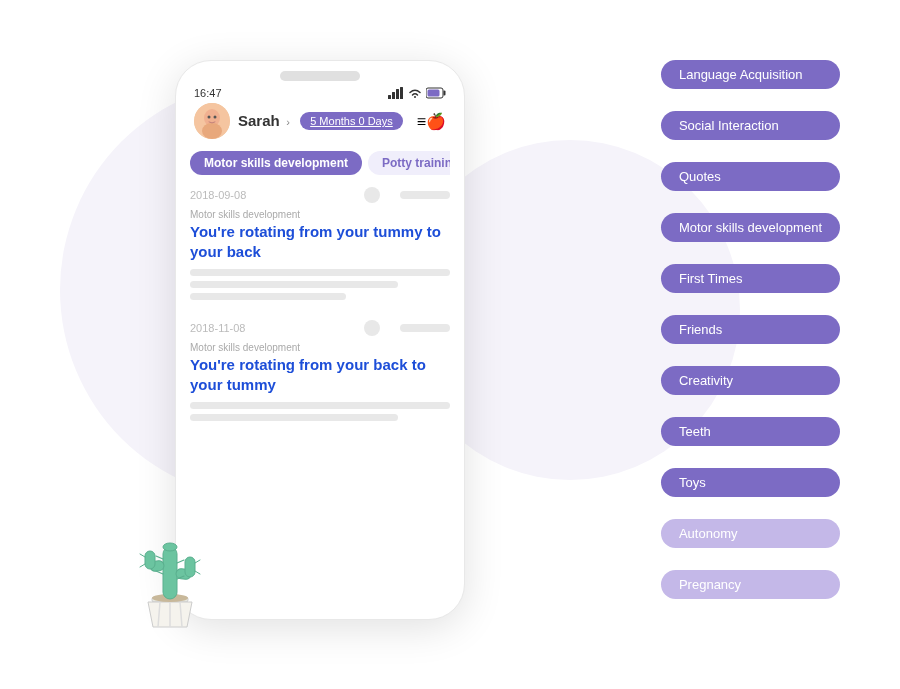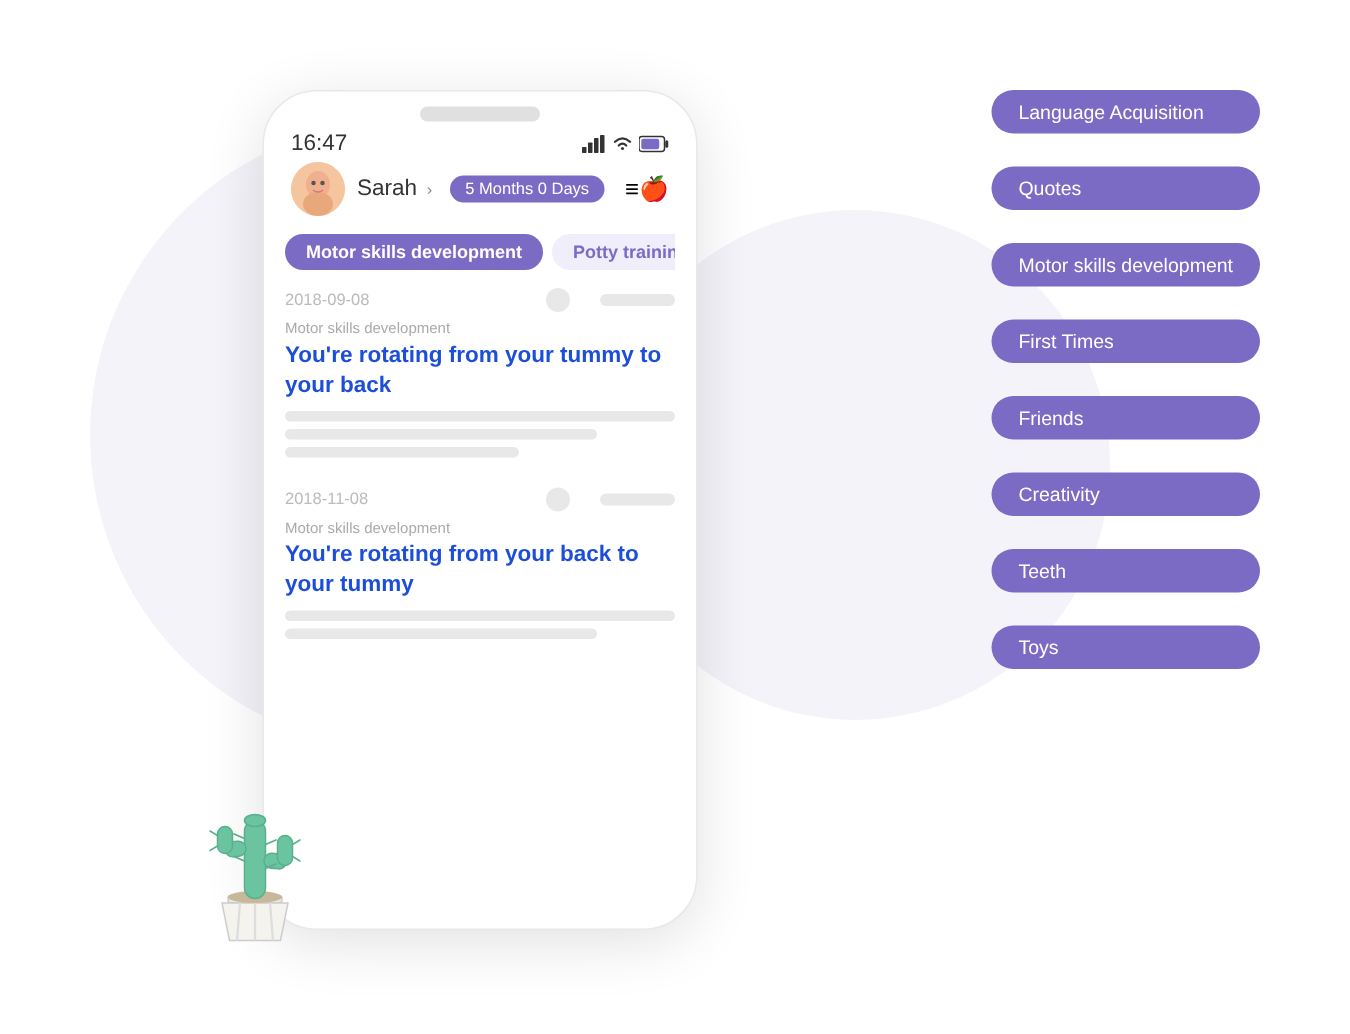--- a/index.html
+++ b/index.html
@@ -55,21 +55,21 @@
       background: #e0e0e0;
       border-radius: 5px;
       margin: 10px auto 0;
     }
 
     .phone-status-bar {
       display: flex;
       justify-content: space-between;
       align-items: center;
       padding: 6px 18px 4px;
-      font-size: 15px;
+      font-size: 11px;
       color: #333;
     }
 
     .status-icons {
       display: flex;
       align-items: center;
       gap: 4px;
       font-size: 11px;
     }
 
@@ -93,38 +93,39 @@
       background: #f0c8a0;
       overflow: hidden;
       flex-shrink: 0;
       display: flex;
       align-items: center;
       justify-content: center;
     }
 
     .profile-name {
       font-size: 15px;
-      font-weight: 400;
+      font-weight: 700;
       color: #333;
     }
 
     .name-arrow {
       font-size: 11px;
       color: #888;
       margin-left: 2px;
     }
 
     .age-badge {
       background: #7c6bc4;
       color: white;
       border-radius: 12px;
       padding: 3px 10px;
       font-size: 11px;
       margin-left: auto;
       font-weight: 500;
+      text-decoration: underline;
     }
 
     .list-icon {
       margin-left: 6px;
       font-size: 16px;
     }
 
     
     .tab-row {
       display: flex;
@@ -327,27 +328,30 @@
       <div class="entry-category">Motor skills development</div>
       <div class="entry-title">You're rotating from your back to your tummy</div>
       <div class="entry-line long"></div>
       <div class="entry-line medium"></div>
     </div>
   </div>
 </div>
 
 <div class="tags-column">
   <div class="tag-pill solid">Language Acquisition</div>
+  <div class="tag-pill solid">Social Interaction</div>
   <div class="tag-pill solid">Quotes</div>
   <div class="tag-pill solid">Motor skills development</div>
   <div class="tag-pill solid">First Times</div>
   <div class="tag-pill solid">Friends</div>
   <div class="tag-pill solid">Creativity</div>
   <div class="tag-pill solid">Teeth</div>
   <div class="tag-pill solid">Toys</div>
+  <div class="tag-pill light">Autonomy</div>
+  <div class="tag-pill light">Pregnancy</div>
 </div>
 
 <div class="cactus-container">
   <svg width="80" height="110" viewBox="0 0 80 110" xmlns="http://www.w3.org/2000/svg">
 
     <rect x="22" y="78" width="36" height="5" rx="2" fill="#e8e8e0" stroke="#ccc" stroke-width="1"></rect>
     <path d="M18 83 L62 83 L57 108 L23 108 Z" fill="#f5f3ed" stroke="#ccc" stroke-width="1"></path>
 
     <line x1="30" y1="83" x2="28" y2="108" stroke="#ddd" stroke-width="1.5"></line>
     <line x1="40" y1="83" x2="40" y2="108" stroke="#ddd" stroke-width="1.5"></line>

